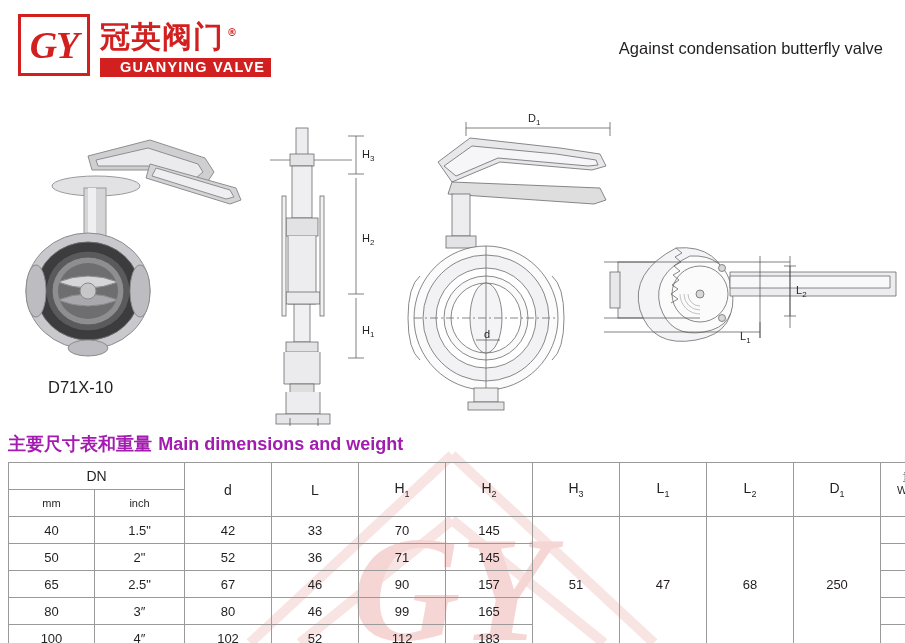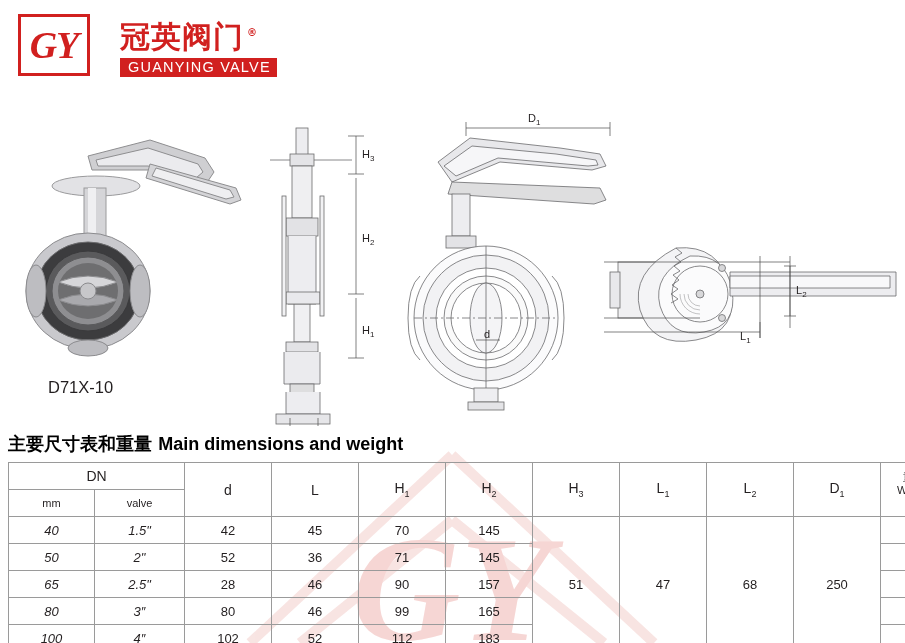--- a/index.html
+++ b/index.html
@@ -55,38 +55,37 @@
     text-align: center;
     font-family: "Liberation Serif", serif;
     font-weight: bold;
     font-style: italic;
     font-size: 38px;
     color: #d1201f;
     letter-spacing: -1px;
   }
   .brand-text {
     padding-top: 2px;
-    margin-left: 20px;
   }
   .brand-cn {
     font-family: "DejaVu Sans", sans-serif;
     font-size: 30px;
     font-weight: bold;
     color: #d1201f;
     line-height: 34px;
     letter-spacing: 1px;
   }
   .brand-en {
     margin-top: 4px;
     background: #d1201f;
     color: #ffffff;
     font-size: 14.5px;
-    font-weight: normal;
+    font-weight: bold;
     letter-spacing: 1.2px;
-    padding: 1px 6px 2px 8px;
+    padding: 1px 6px 2px 20px;
     display: inline-block;
   }
   .reg {
     font-size: 10px;
     color: #d1201f;
     vertical-align: super;
     margin-left: 3px;
   }
   .title-block {
     text-align: right;
@@ -117,21 +116,21 @@
   }
 
   
   .table-heading {
     position: relative;
     z-index: 2;
     margin: 6px 0 6px 8px;
     font-size: 18px;
     font-weight: bold;
     font-family: "DejaVu Sans", sans-serif;
-    color: #000000;
+    color: #a21caf;
   }
   .table-heading .en {
     font-family: "Liberation Sans", sans-serif;
   }
 
   
   .table-wrap {
     position: relative;
     z-index: 2;
     padding: 0 8px;
@@ -162,21 +161,21 @@
   .unit-cell {
     font-size: 11px;
   }
   .wt-cell {
     line-height: 12px;
     font-size: 11px;
     padding: 2px 0;
   }
   .wt-cell .cn { font-family: "DejaVu Sans", sans-serif; font-size: 11px; }
   .val { font-size: 13px; }
-  .dn-val { font-size: 13px; font-style: italic; }
+  .dn-val { font-size: 13px; }
 </style>
 </head>
 <body>
 
 <svg class="watermark" viewBox="0 0 905 643">
   <g opacity="0.55" fill="none" stroke="#f3cfcc" stroke-width="10">
     <path d="M452 455 L250 643 M452 455 L654 643"></path>
     <path d="M452 520 L300 643 M452 520 L604 643"></path>
   </g>
   <text x="452" y="640" text-anchor="middle" font-family="Liberation Serif, serif" font-style="italic" font-weight="bold" font-size="150" fill="#f6d6d4">GY</text>
@@ -188,20 +187,21 @@
       <div class="gy">GY</div>
     </div>
     <div class="brand-text">
       <div class="brand-cn">
         <span>冠英阀门</span><span class="reg">®</span>
       </div>
       <div class="brand-en">GUANYING VALVE</div>
     </div>
   </div>
   <div class="title-block">
+    <div class="title-en">Against condensation butterfly valve</div>
   </div>
 </div>
 
 <div class="drawings">
   <svg width="905" height="330" viewBox="0 0 905 330">
 
     <g>
 
       <g stroke="#8e8e90" stroke-width="1" fill="#d8d8da">
         <path d="M88 60 L150 44 L205 62 L214 76 L206 88 L150 74 L92 74 Z" fill="#cfcfd2"></path>
@@ -381,28 +381,28 @@
         <td rowspan="2" class="hdr-cell">L<span class="sub">2</span></td>
         <td rowspan="2" class="hdr-cell">D<span class="sub">1</span></td>
         <td rowspan="2" class="wt-cell">
           <div class="cn">重量</div>
           <div>Weight</div>
           <div>(kg)</div>
         </td>
       </tr>
       <tr>
         <td class="unit-cell">mm</td>
-        <td class="unit-cell">valve</td>
+        <td class="unit-cell">inch</td>
       </tr>
 
       <tr>
         <td class="dn-val">40</td>
         <td class="dn-val">1.5"</td>
         <td class="val">42</td>
-        <td class="val">45</td>
+        <td class="val">33</td>
         <td class="val">70</td>
         <td class="val">145</td>
         <td rowspan="5" class="val">51</td>
         <td rowspan="5" class="val">47</td>
         <td rowspan="5" class="val">68</td>
         <td rowspan="5" class="val">250</td>
         <td class="val">1.4</td>
       </tr>
 
       <tr>
@@ -411,21 +411,21 @@
         <td class="val">52</td>
         <td class="val">36</td>
         <td class="val">71</td>
         <td class="val">145</td>
         <td class="val">1.7</td>
       </tr>
 
       <tr>
         <td class="dn-val">65</td>
         <td class="dn-val">2.5"</td>
-        <td class="val">28</td>
+        <td class="val">67</td>
         <td class="val">46</td>
         <td class="val">90</td>
         <td class="val">157</td>
         <td class="val">2.1</td>
       </tr>
 
       <tr>
         <td class="dn-val">80</td>
         <td class="dn-val">3″</td>
         <td class="val">80</td>

